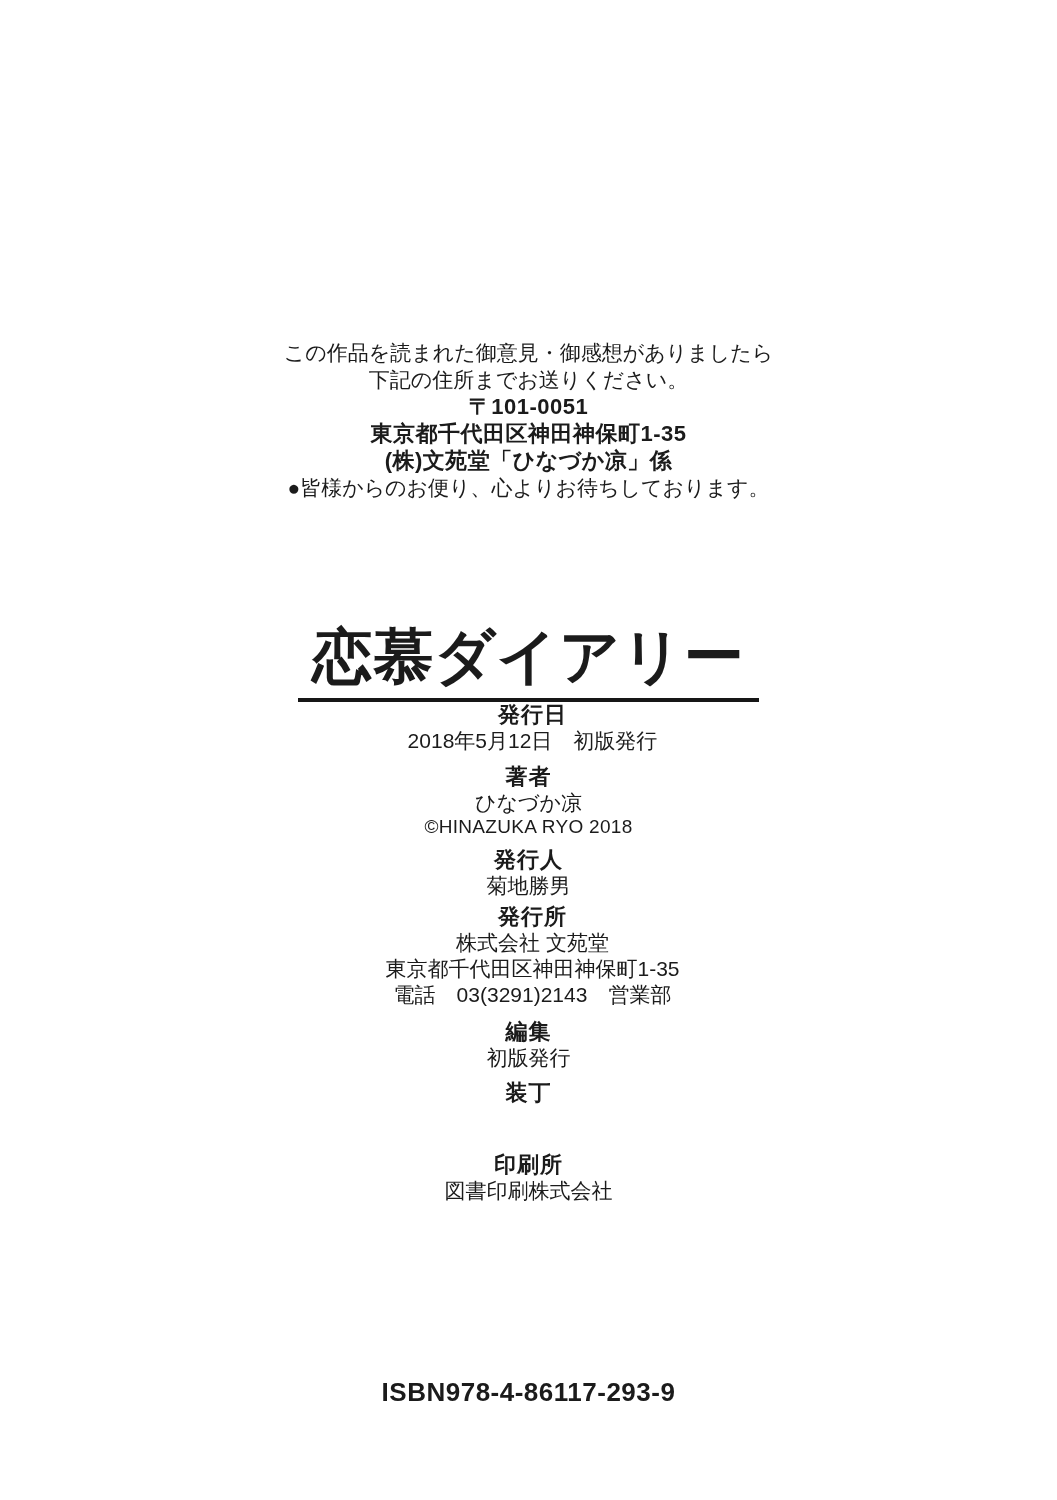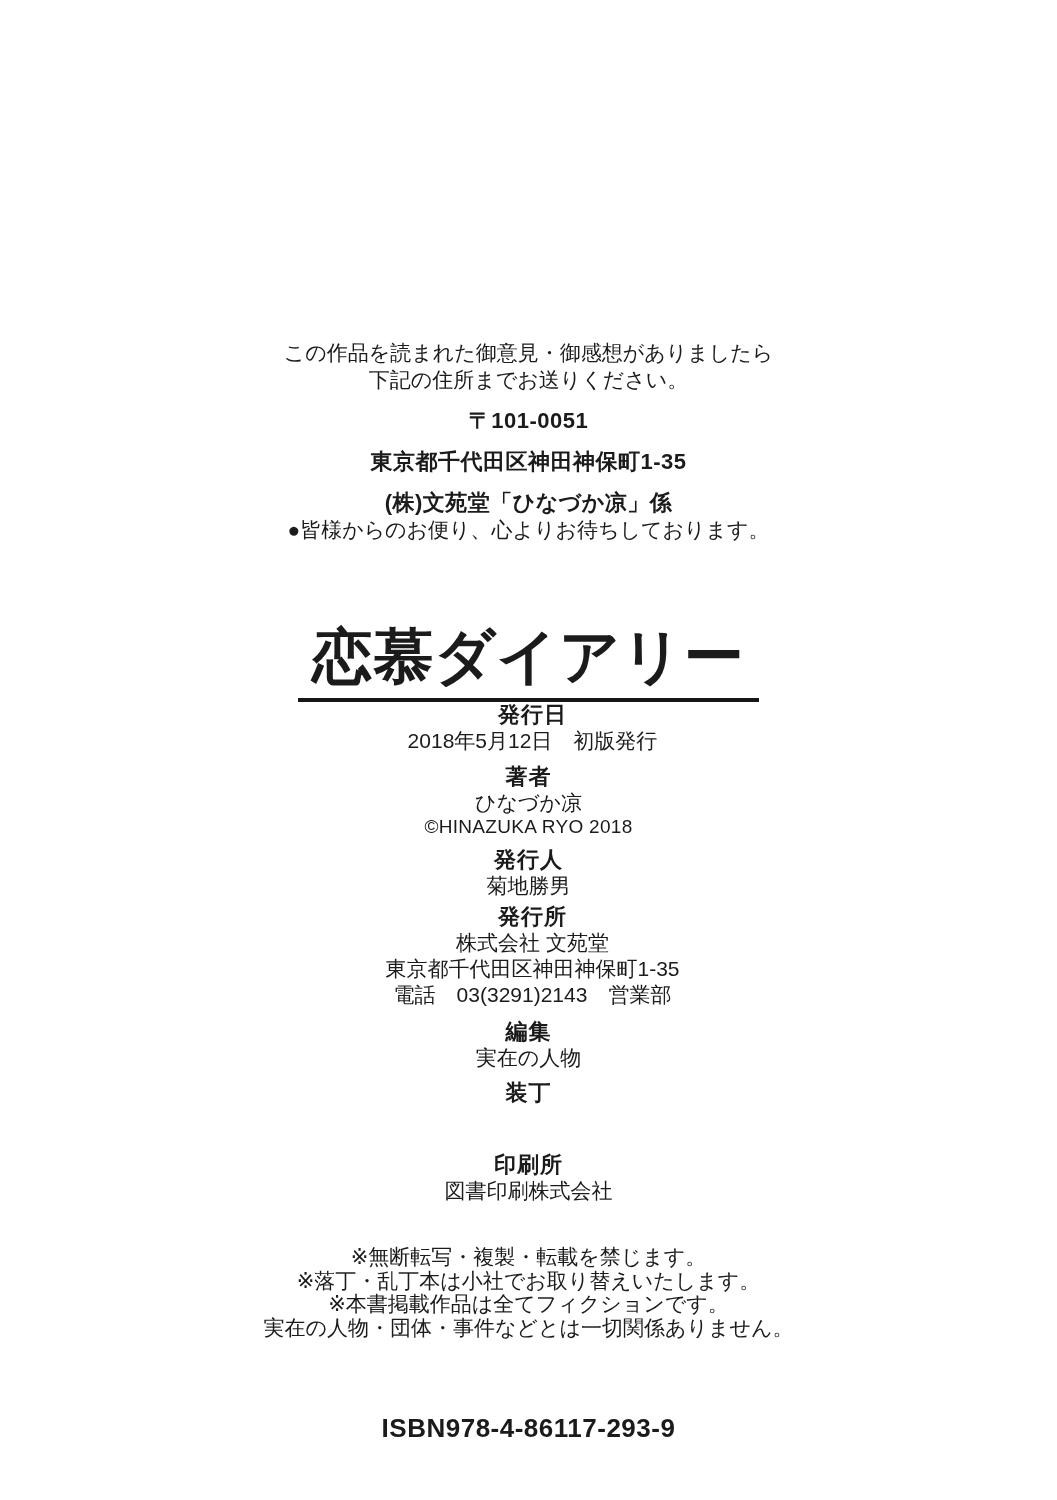--- a/index.html
+++ b/index.html
@@ -14,21 +14,21 @@
   }
   .abs-center {
     position: absolute;
     left: 0;
     right: 0;
     text-align: center;
   }
   
   .reader-notice { top: 339px; font-size: 21px; line-height: 27px; }
   .reader-notice .nline { line-height: 27px; }
-  .reader-notice .bold { font-weight: 700; font-size: 22px; letter-spacing: 0.5px; margin-top: 14px; }
+  .reader-notice .bold { font-weight: 700; font-size: 22px; letter-spacing: 0.5px; }
 
   
   .title-wrap { top: 608px; }
   .title-wrap h1 {
     display: inline-block;
     margin: 16px;
     font-family: "Liberation Serif", "DejaVu Serif", serif;
     font-weight: 700;
     font-size: 60px;
     line-height: 66px;
@@ -49,21 +49,21 @@
   .sec-3 { top: 904px; padding-left: 8px; }
   .sec-4 { top: 1019px; }
   .sec-5 { top: 1080px; }
   .sec-6 { top: 1152px; }
 
   
   .legal-notes { top: 1245px; font-size: 21px; }
   .legal-notes .nline { line-height: 23.5px; }
 
   
-  .isbn { top: 1377px; font-weight: 700; font-size: 26px; line-height: 30px; letter-spacing: 0.5px; margin-top: 36px; }
+  .isbn { top: 1377px; font-weight: 700; font-size: 26px; line-height: 30px; letter-spacing: 0.5px; }
 </style>
 </head>
 <body>
 
 <div class="page">
 
   <div class="abs-center reader-notice">
     <div class="nline">この作品を読まれた御意見・御感想がありましたら</div>
     <div class="nline">下記の住所までお送りください。</div>
     <div class="nline bold">〒101-0051</div>
@@ -94,34 +94,28 @@
 
   <div class="section sec-3">
     <div class="label">発行所</div>
     <div class="line">株式会社 文苑堂</div>
     <div class="line">東京都千代田区神田神保町1-35</div>
     <div class="line">電話　03(3291)2143　営業部</div>
   </div>
 
   <div class="section sec-4">
     <div class="label">編集</div>
-    <div class="line">実在の人物</div>
+    <div class="line">初版発行</div>
   </div>
 
   <div class="section sec-5">
     <div class="label">装丁</div>
   </div>
 
   <div class="section sec-6">
     <div class="label">印刷所</div>
     <div class="line">図書印刷株式会社</div>
   </div>
 
-  <div class="abs-center legal-notes">
-    <div class="nline">※無断転写・複製・転載を禁じます。</div>
-    <div class="nline">※落丁・乱丁本は小社でお取り替えいたします。</div>
-    <div class="nline">※本書掲載作品は全てフィクションです。</div>
-    <div class="nline">実在の人物・団体・事件などとは一切関係ありません。</div>
-  </div>
 
   <div class="abs-center isbn">ISBN978-4-86117-293-9</div>
 
 </div>
 
 </body></html>

